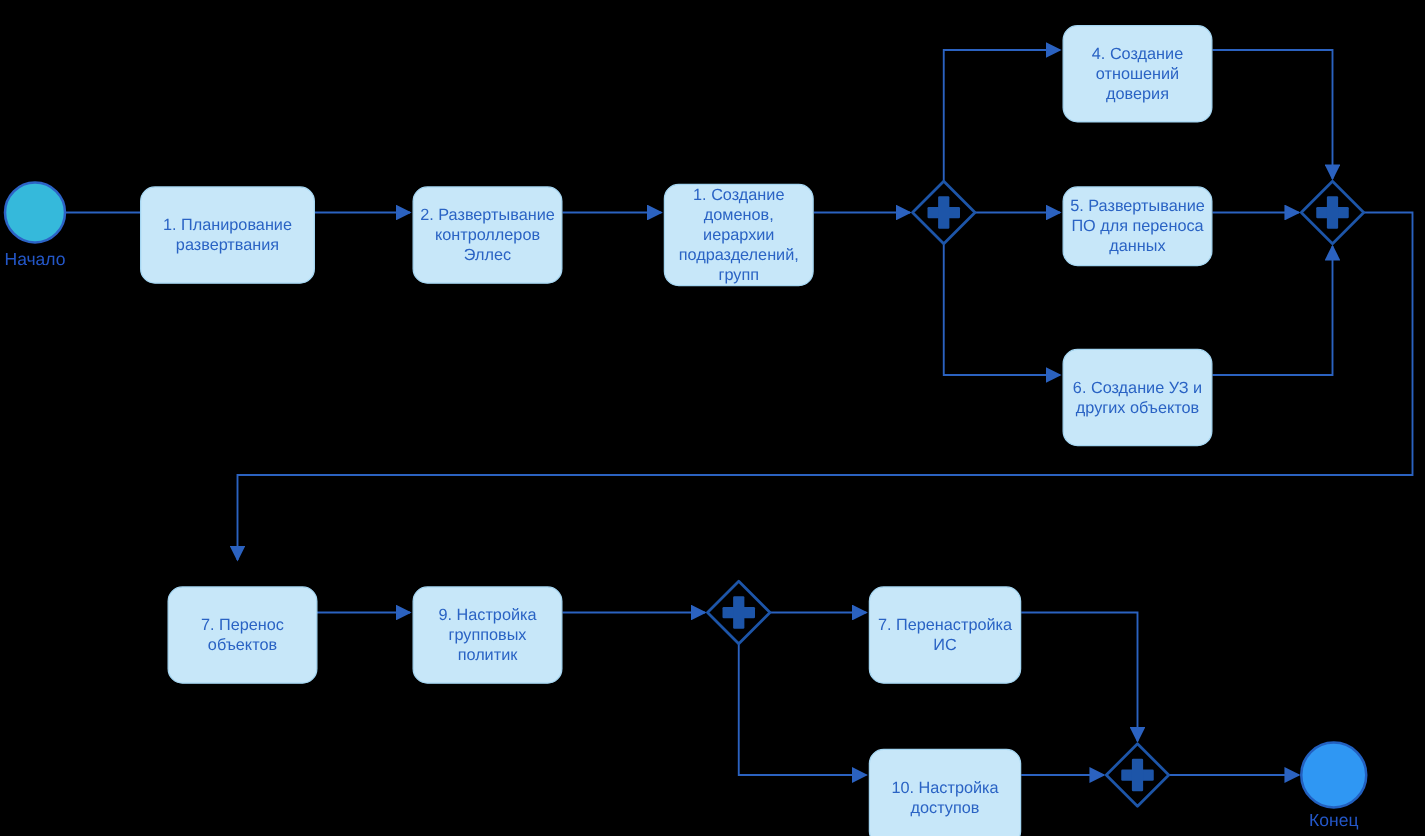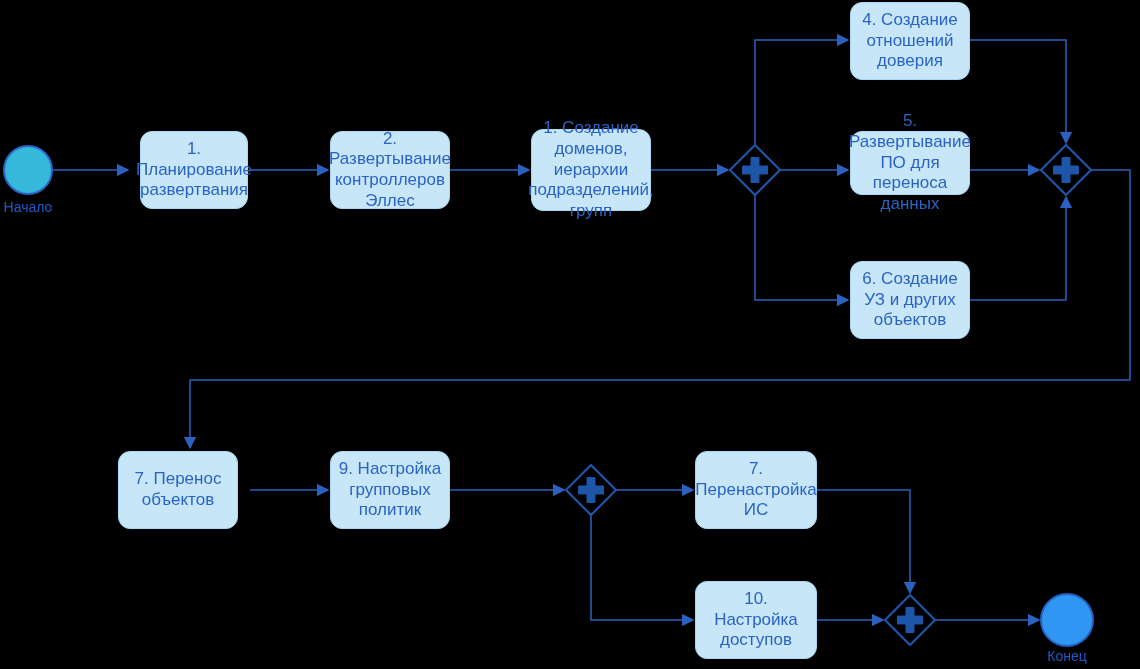--- a/index.html
+++ b/index.html
@@ -4,23 +4,23 @@
 <style>
   html,body{margin:0;padding:0;background:#000;}
   .canvas{
     position:relative;width:1140px;height:669px;background:#000000;
     font-family:"Liberation Sans",sans-serif;overflow:hidden;
   }
   .edges-layer{position:absolute;left:0;top:0;width:1140px;height:669px;}
   .task{
     position:absolute;box-sizing:border-box;
     background:#c7e7f9;border:1px solid #a5d6f2;border-radius:12px;
-    color:#2a63c4;font-size:17px;line-height:1.22;font-weight:500;
+    color:#2a63c4;font-size:13px;line-height:1.22;font-weight:500;
     display:flex;align-items:center;justify-content:center;
-    text-align:center;padding:3px 5px;
+    text-align:center;padding:3px 5px;margin-top:18px;
   }
   .evt-label{
     position:absolute;color:#2457c8;font-size:14px;font-weight:500;
     text-align:center;width:70px;
   }
   .edge{stroke:#2b62c0;stroke-width:1.5;fill:none;}
   .gw-diamond{stroke:#1d55a8;stroke-width:2.2;fill:#000000;stroke-linejoin:round;}
   .gw-plus{fill:#1d55a8;}
 </style>
 </head>
@@ -90,39 +90,39 @@
       <g>
         <rect class="gw-plus" x="897" y="615.5" width="26" height="9" rx="1"></rect>
         <rect class="gw-plus" x="905.5" y="607" width="9" height="26" rx="1"></rect>
       </g>
     </g>
   </svg>
 
   <div class="evt-label" style="left:-7px;top:199px;">Начало</div>
   <div class="evt-label" style="left:1032px;top:648px;">Конец</div>
 
-  <div class="task" style="left:140px;top:131px;width:108px;height:78px;">
+  <div class="task" style="left:112px;top:131px;width:140px;height:78px;">
     <span>1. Планирование развертвания</span>
   </div>
   <div class="task" style="left:330px;top:131px;width:120px;height:78px;">
     <span>2. Развертывание контроллеров Эллес</span>
   </div>
   <div class="task" style="left:531px;top:129px;width:120px;height:82px;">
     <span>1. Создание доменов, иерархии подразделений, групп</span>
   </div>
   <div class="task" style="left:850px;top:2px;width:120px;height:78px;">
     <span>4. Создание отношений доверия</span>
   </div>
   <div class="task" style="left:850px;top:131px;width:120px;height:64px;">
     <span>5. Развертывание ПО для переноса данных</span>
   </div>
   <div class="task" style="left:850px;top:261px;width:120px;height:78px;">
     <span>6. Создание УЗ и других объектов</span>
   </div>
-  <div class="task" style="left:118px;top:451px;width:120px;height:78px;">
+  <div class="task" style="left:134px;top:451px;width:120px;height:78px;">
     <span>7. Перенос объектов</span>
   </div>
   <div class="task" style="left:330px;top:451px;width:120px;height:78px;">
     <span>9. Настройка групповых политик</span>
   </div>
   <div class="task" style="left:695px;top:451px;width:122px;height:78px;">
     <span>7. Перенастройка ИС</span>
   </div>
   <div class="task" style="left:695px;top:581px;width:122px;height:78px;">
     <span>10. Настройка доступов</span>

